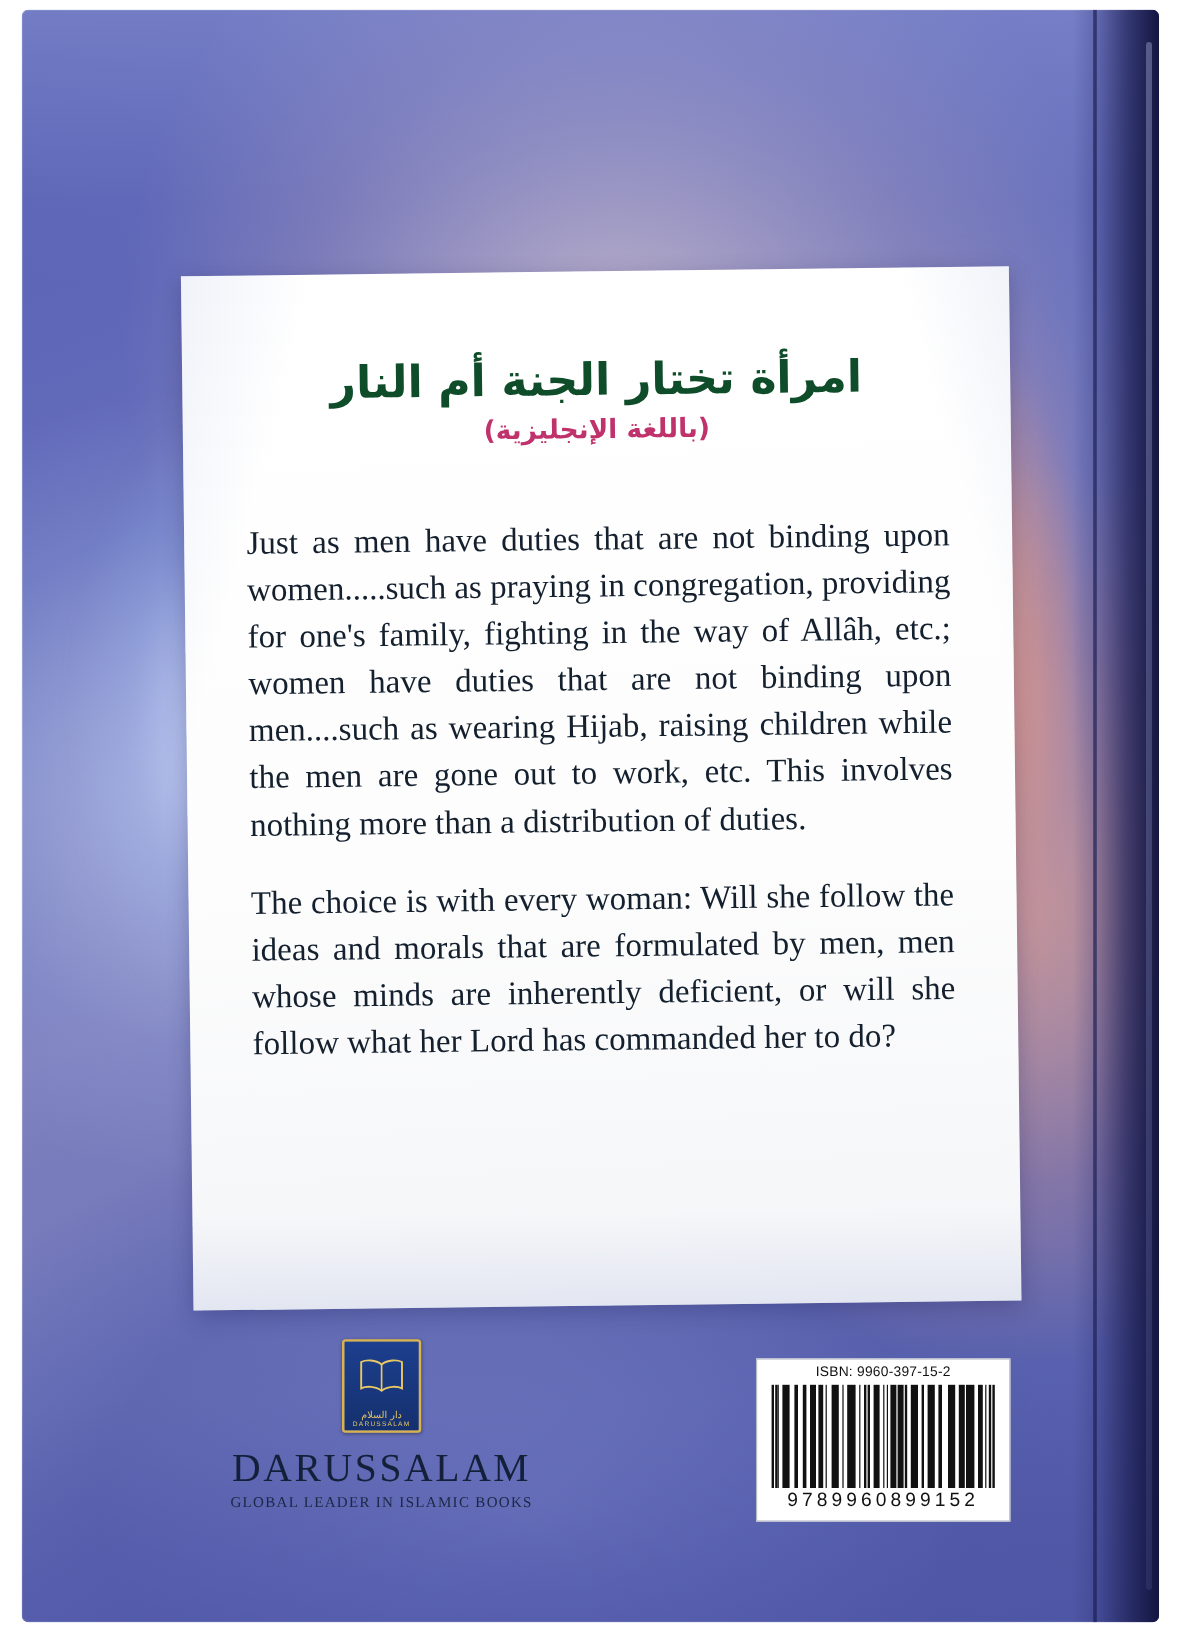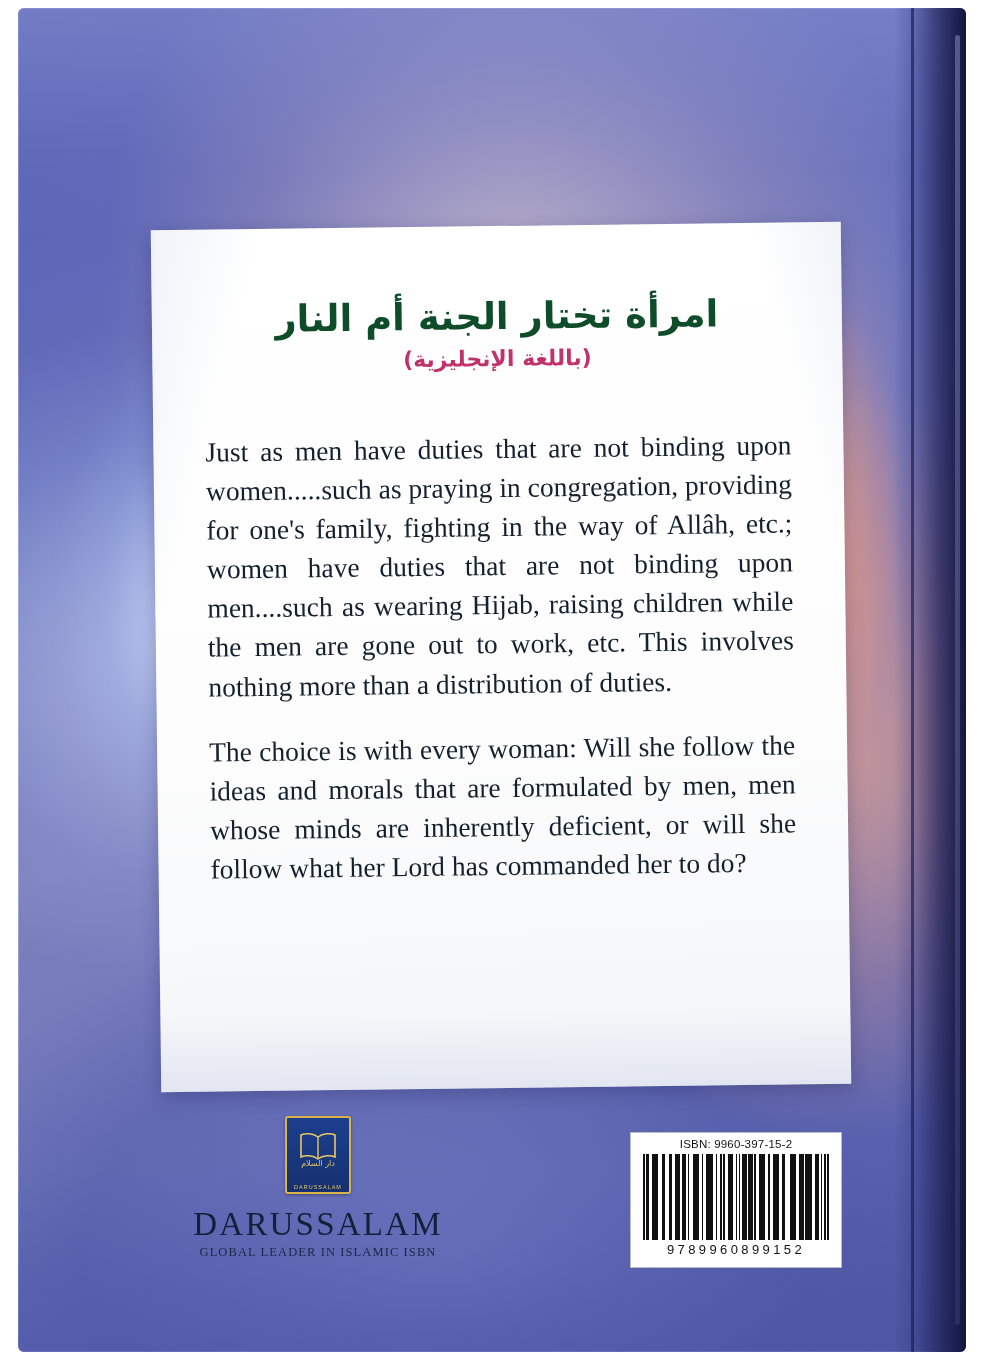--- a/index.html
+++ b/index.html
@@ -199,21 +199,21 @@
     position: absolute;
     left: 50%;
     top: 13px;
     transform: translateX(-50%);
     width: 38px;
     height: 30px;
   }
   .logo-badge .badge-text {
     position: absolute;
     left: 0; right: 0;
-    bottom: 24px;
+    bottom: 8px;
     font-family: "DejaVu Sans", sans-serif;
     font-size: 8px;
     color: #e8c765;
     letter-spacing: .5px;
     direction: rtl;
   }
   .logo-badge .badge-en {
     position: absolute;
     left: 0; right: 0;
     bottom: 2px;
@@ -266,21 +266,21 @@
     padding: 0 4px;
   }
   .bars i {
     display: block;
     background: #111;
     height: 100%;
   }
   .barcode-digits {
     margin-top: 2px;
     font-family: "Liberation Sans", sans-serif;
-    font-size: 13px;
+    font-size: 16px;
     letter-spacing: 3.4px;
     color: #111;
     text-align: center;
   }
 
   
   .right-white {
     position: absolute;
     right: 0; top: 0;
     width: 34px; height: 100%;
@@ -334,21 +334,21 @@
     <div class="publisher">
       <div class="logo-badge">
         <svg class="book-glyph" viewBox="0 0 38 30">
           <path d="M19 6 C14 2, 6 2, 2 4 L2 26 C6 24, 14 24, 19 28 C24 24, 32 24, 36 26 L36 4 C32 2, 24 2, 19 6 Z" fill="none" stroke="#e8c765" stroke-width="1.6"></path>
           <line x1="19" y1="6" x2="19" y2="28" stroke="#e8c765" stroke-width="1.4"></line>
         </svg>
         <div class="badge-text">دار السلام</div>
         <div class="badge-en">DARUSSALAM</div>
       </div>
       <div class="pub-name">DARUSSALAM</div>
-      <div class="pub-tag">GLOBAL LEADER IN ISLAMIC ISBN</div>
+      <div class="pub-tag">GLOBAL LEADER IN ISLAMIC BOOKS</div>
     </div>
 
     <div class="barcode-box">
       <div class="isbn-line">ISBN: 9960-397-15-2</div>
       <div class="bars" id="bars">
           <i style="width: 0.833333%;"></i>
           <i style="width: 0.833333%; background: transparent;"></i>
           <i style="width: 0.833333%;"></i>
           <i style="width: 0.833333%;"></i>
           <i style="width: 1.66667%; background: transparent;"></i>

